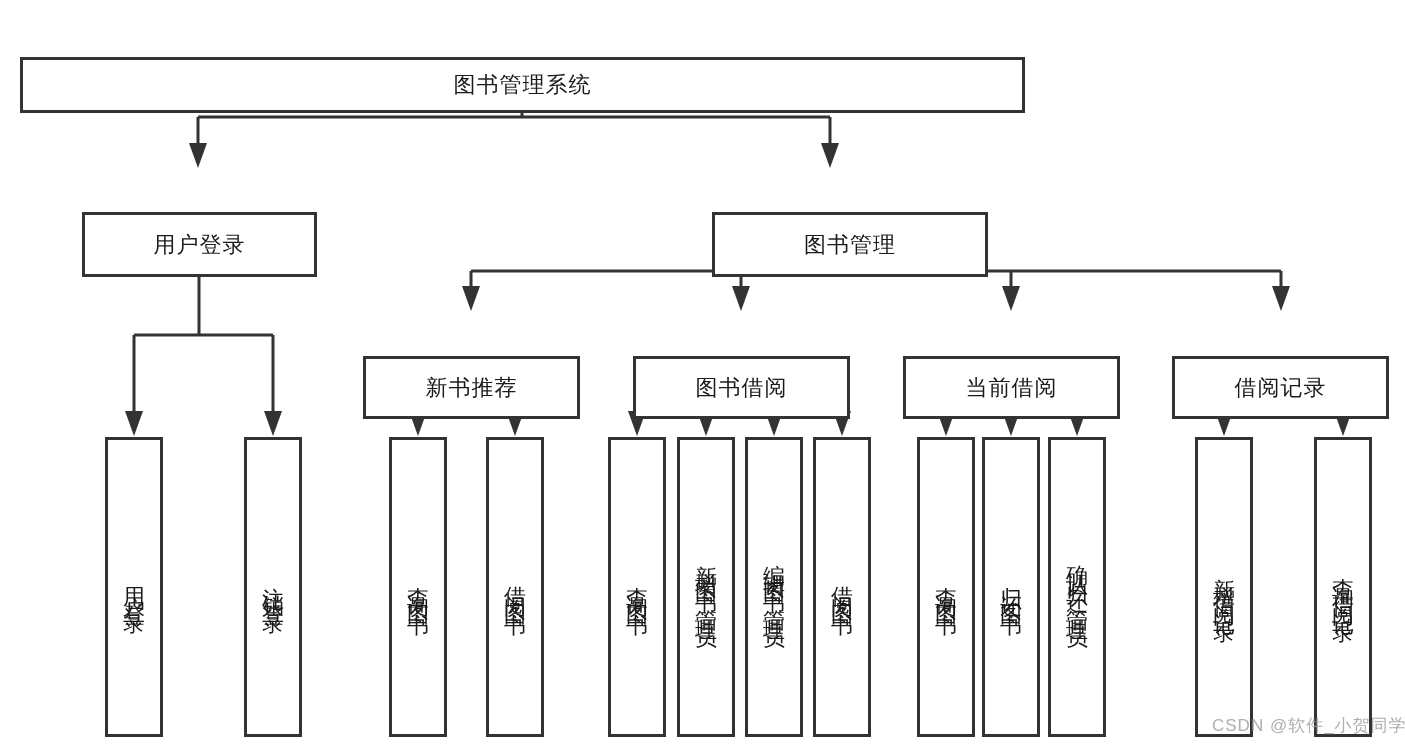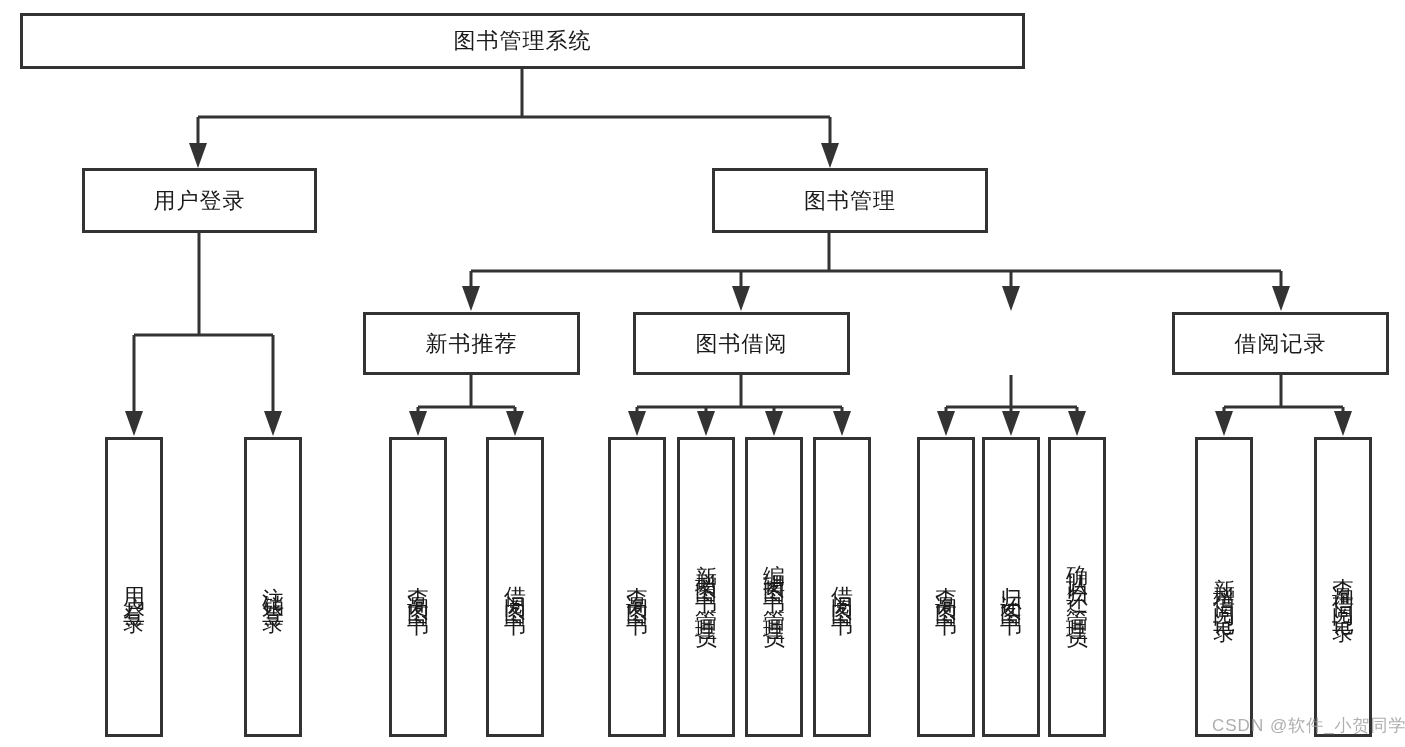--- a/index.html
+++ b/index.html
@@ -23,21 +23,21 @@
     background: #ffffff;
     display: flex;
     align-items: center;
     justify-content: center;
     color: #1a1a1a;
     font-size: 22px;
     letter-spacing: 1px;
     z-index: 2;
     white-space: nowrap;
   }
-  .hbox { height: 63px; }
+  .hbox { height: 63px; margin-top: 44px; }
   .vbox {
     top: 437px;
     width: 58px;
     height: 300px;
     writing-mode: vertical-rl;
     text-orientation: mixed;
     letter-spacing: 9px;
     white-space: normal;
   }
   .root-box  { left: 20px;  top: 13px;  width: 1005px; height: 56px; }
@@ -118,20 +118,21 @@
     </g>
   </svg>
 
   <div class="node hbox root-box">图书管理系统</div>
 
   <div class="node hbox n-login">用户登录</div>
   <div class="node hbox n-mgmt">图书管理</div>
 
   <div class="node hbox l3 n-borrow">图书借阅</div>
   <div class="node hbox l3 n-recommend">新书推荐</div>
+  <div class="node hbox l3 n-current">当前借阅</div>
   <div class="node hbox l3 n-records">借阅记录</div>
 
   <div class="node vbox v1">用户登录</div>
   <div class="node vbox v2">注销登录</div>
 
   <div class="node vbox v3">查询图书</div>
   <div class="node vbox v4">借阅图书</div>
 
   <div class="node vbox v5">查询图书</div>
   <div class="node vbox v6">新增图书（管理员）</div>

